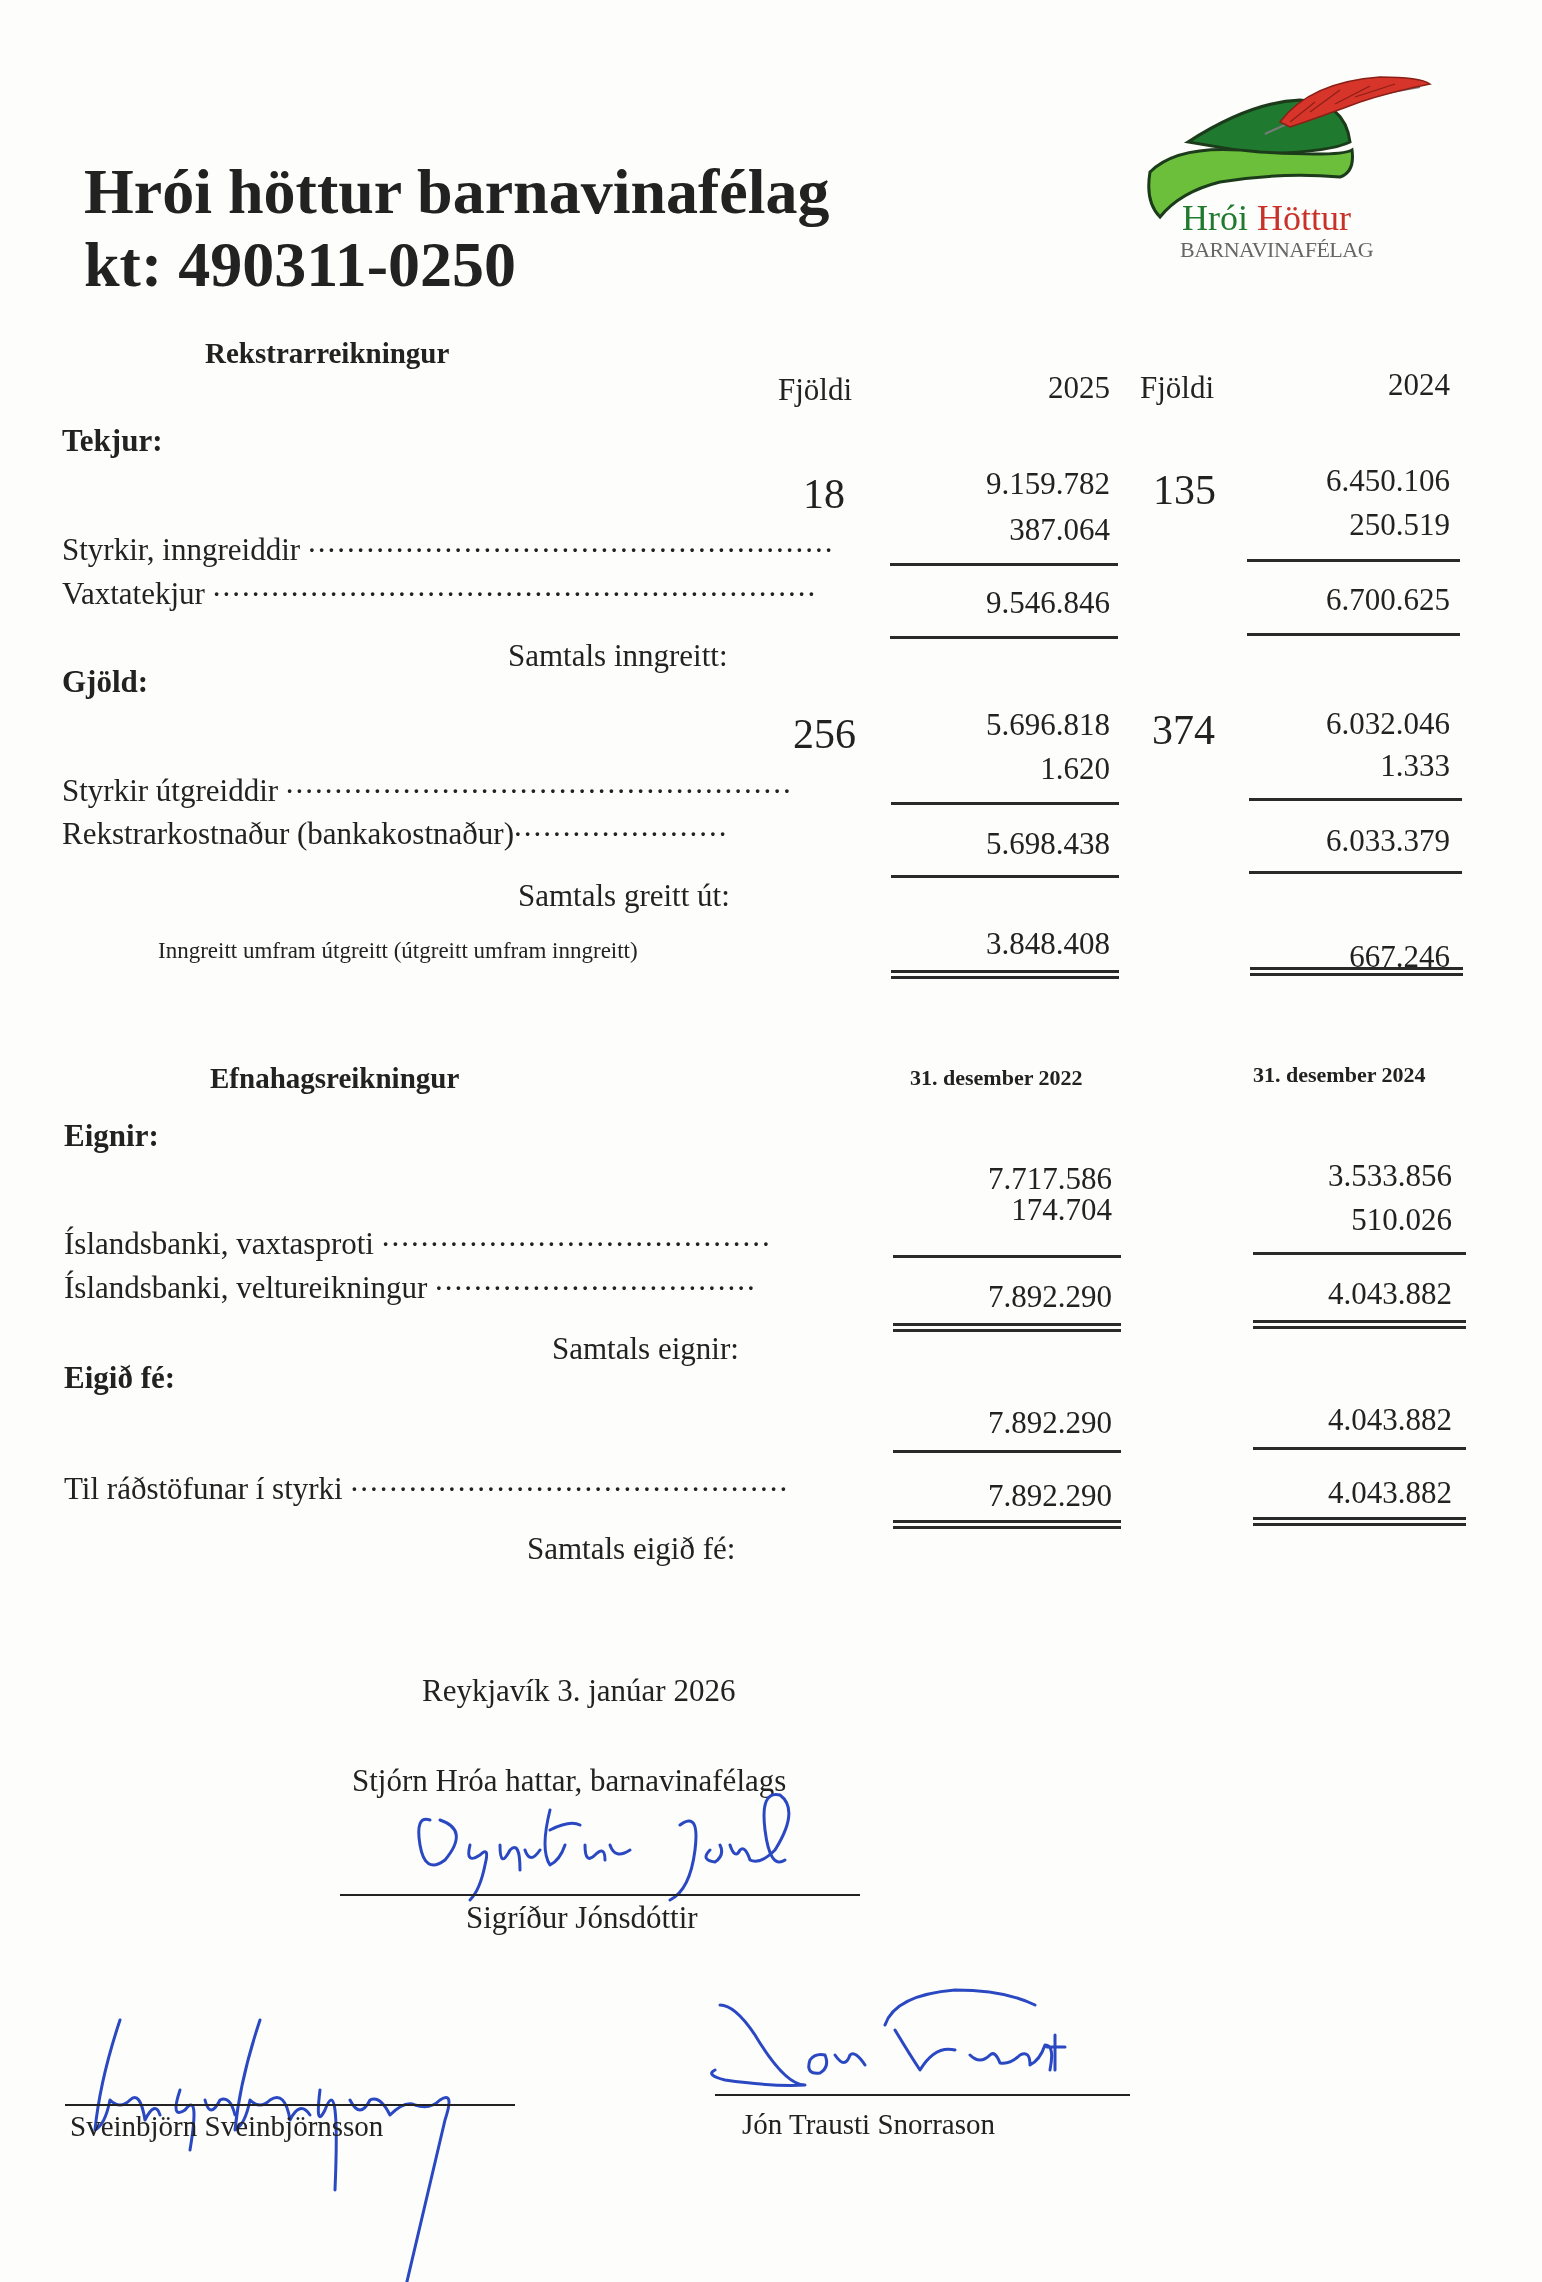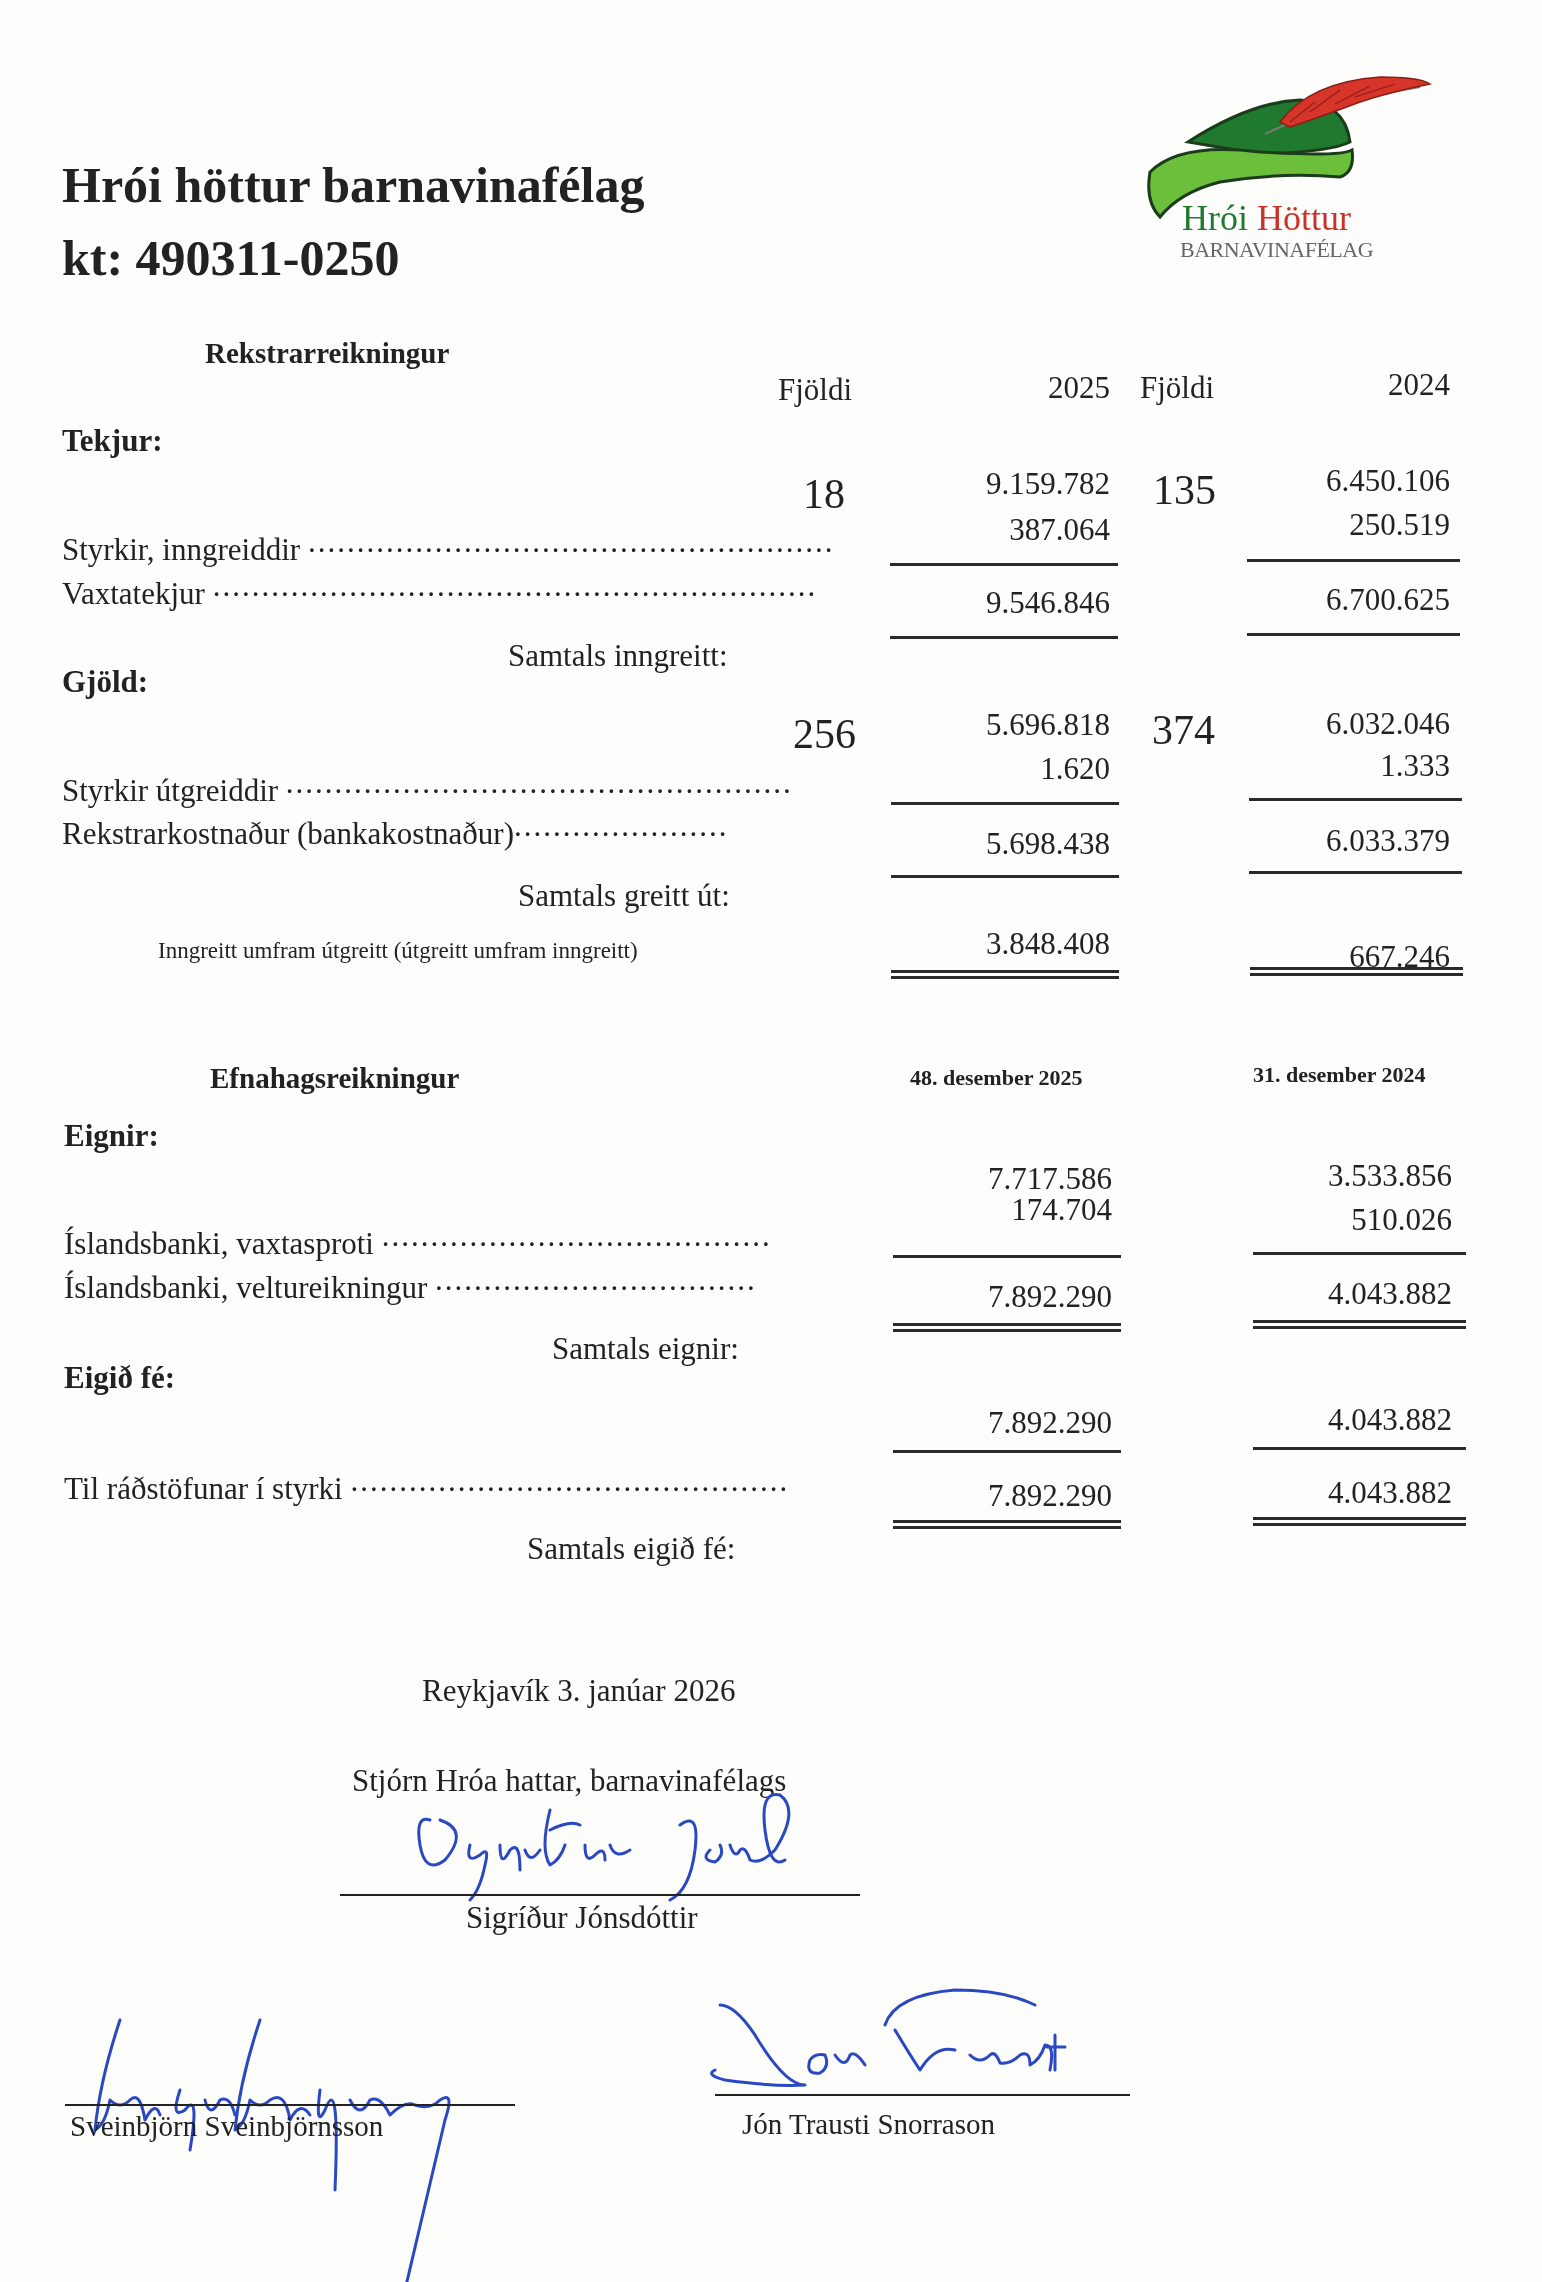--- a/index.html
+++ b/index.html
@@ -1,21 +1,21 @@
 <!DOCTYPE html>
 <html><head>
 <meta charset="utf-8">
 <style>
   html, body { margin: 0; padding: 0; background: #fdfdfb; }
   body {
     width: 1542px; height: 2282px; position: relative; overflow: hidden;
     font-family: "Liberation Serif", "DejaVu Serif", serif; color: #222;
   }
   .abs { position: absolute; white-space: nowrap; }
-  .title { font-weight: bold; font-size: 50px; line-height: 1; color: #222; }
+  .title { font-weight: bold; font-size: 64px; line-height: 1; color: #222; margin-left: 22px; }
   .section-title { font-weight: bold; font-size: 29px; }
   .group-head { font-weight: bold; font-size: 31px; }
   .label { font-size: 31px; margin-top: 48px; }
   .dots { display: inline-block; overflow: hidden; vertical-align: baseline; letter-spacing: 2px; }
   .num { font-size: 31px; text-align: right; }
   .cnt { font-size: 42px; }
   .colhead { font-size: 31px; }
   .datehead { font-weight: bold; font-size: 22px; }
   .rule { position: absolute; height: 3px; background: #2a2a2a; }
   .drule { position: absolute; height: 9px; border-top: 3px solid #2a2a2a; border-bottom: 3px solid #2a2a2a; box-sizing: border-box; }
@@ -105,21 +105,21 @@
 <div class="rule" style="left:1249px; width:213px; top:871px;"></div>
 
 <div class="abs" style="left:158px; top:938px; font-size:23px;">Inngreitt umfram útgreitt (útgreitt umfram inngreitt)</div>
 <div class="abs num" style="left:900px; width:210px; top:926px;">3.848.408</div>
 <div class="abs num" style="left:1240px; width:210px; top:923px;margin-top:16px;">667.246</div>
 
 <div class="drule" style="left:891px; width:228px; top:970px;"></div>
 <div class="drule" style="left:1250px; width:213px; top:967px;"></div>
 
 <div class="abs section-title" style="left:210px; top:1062px;">Efnahagsreikningur</div>
-<div class="abs datehead" style="left:910px; top:1065px;">48. desember 2025</div>
+<div class="abs datehead" style="left:910px; top:1065px;">31. desember 2022</div>
 <div class="abs datehead" style="left:1253px; top:1062px;">31. desember 2024</div>
 
 <div class="abs group-head" style="left:64px; top:1118px;">Eignir:</div>
 
 <div class="abs label" style="left:64px; top:1170px; width:700px;">
   <span>Íslandsbanki, vaxtasproti</span> <span class="dots">........................................</span>
 </div>
 <div class="abs num" style="left:900px; width:212px; top:1161px;">7.717.586</div>
 <div class="abs num" style="left:1240px; width:212px; top:1158px;">3.533.856</div>
 

